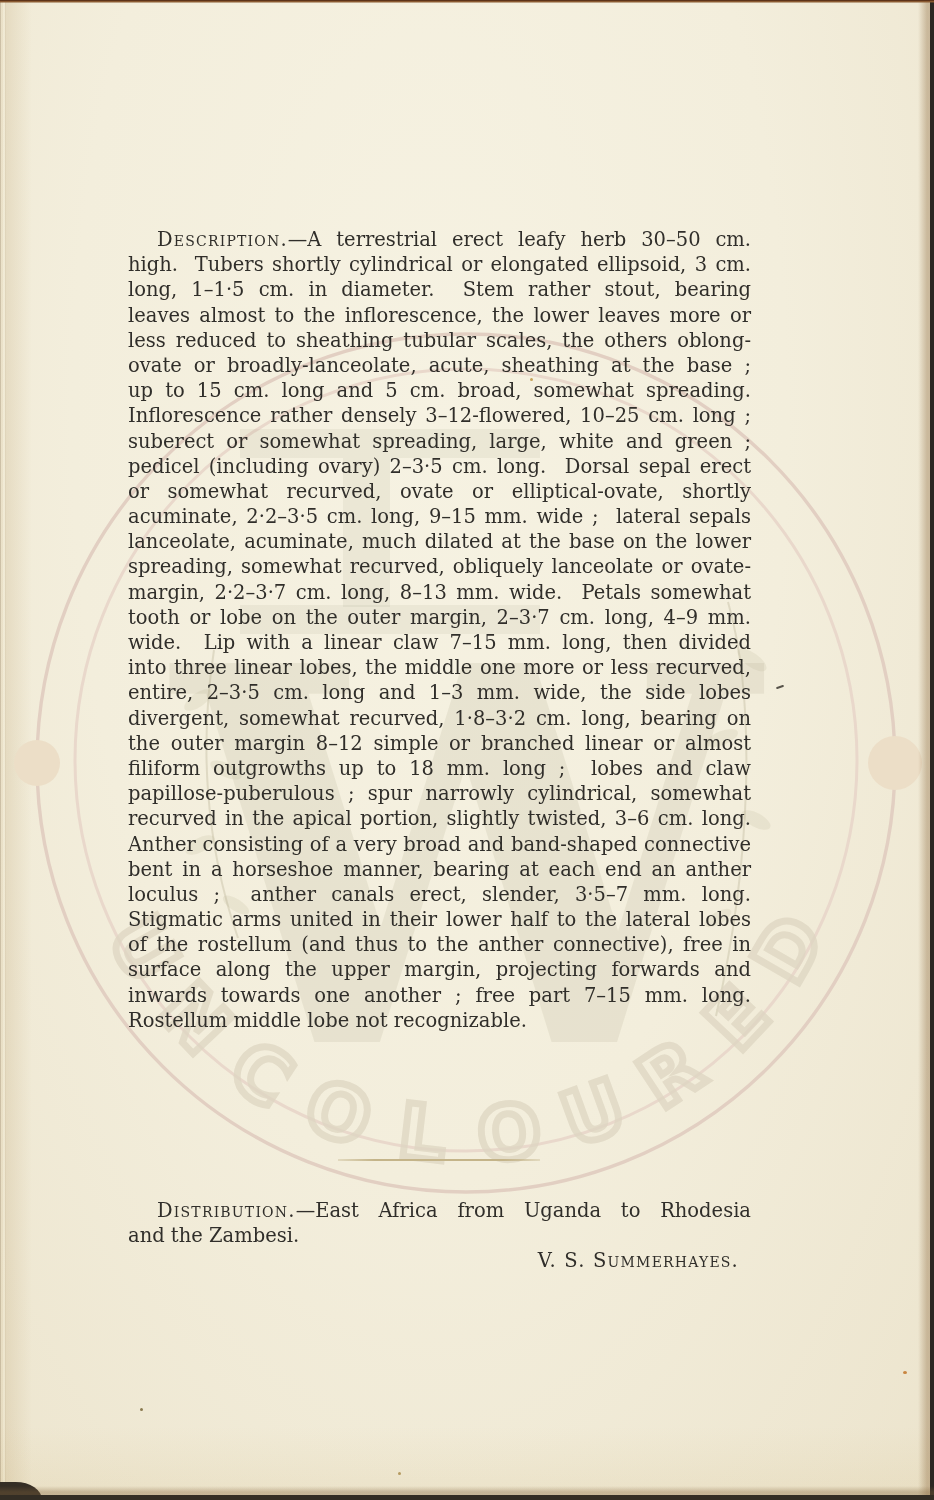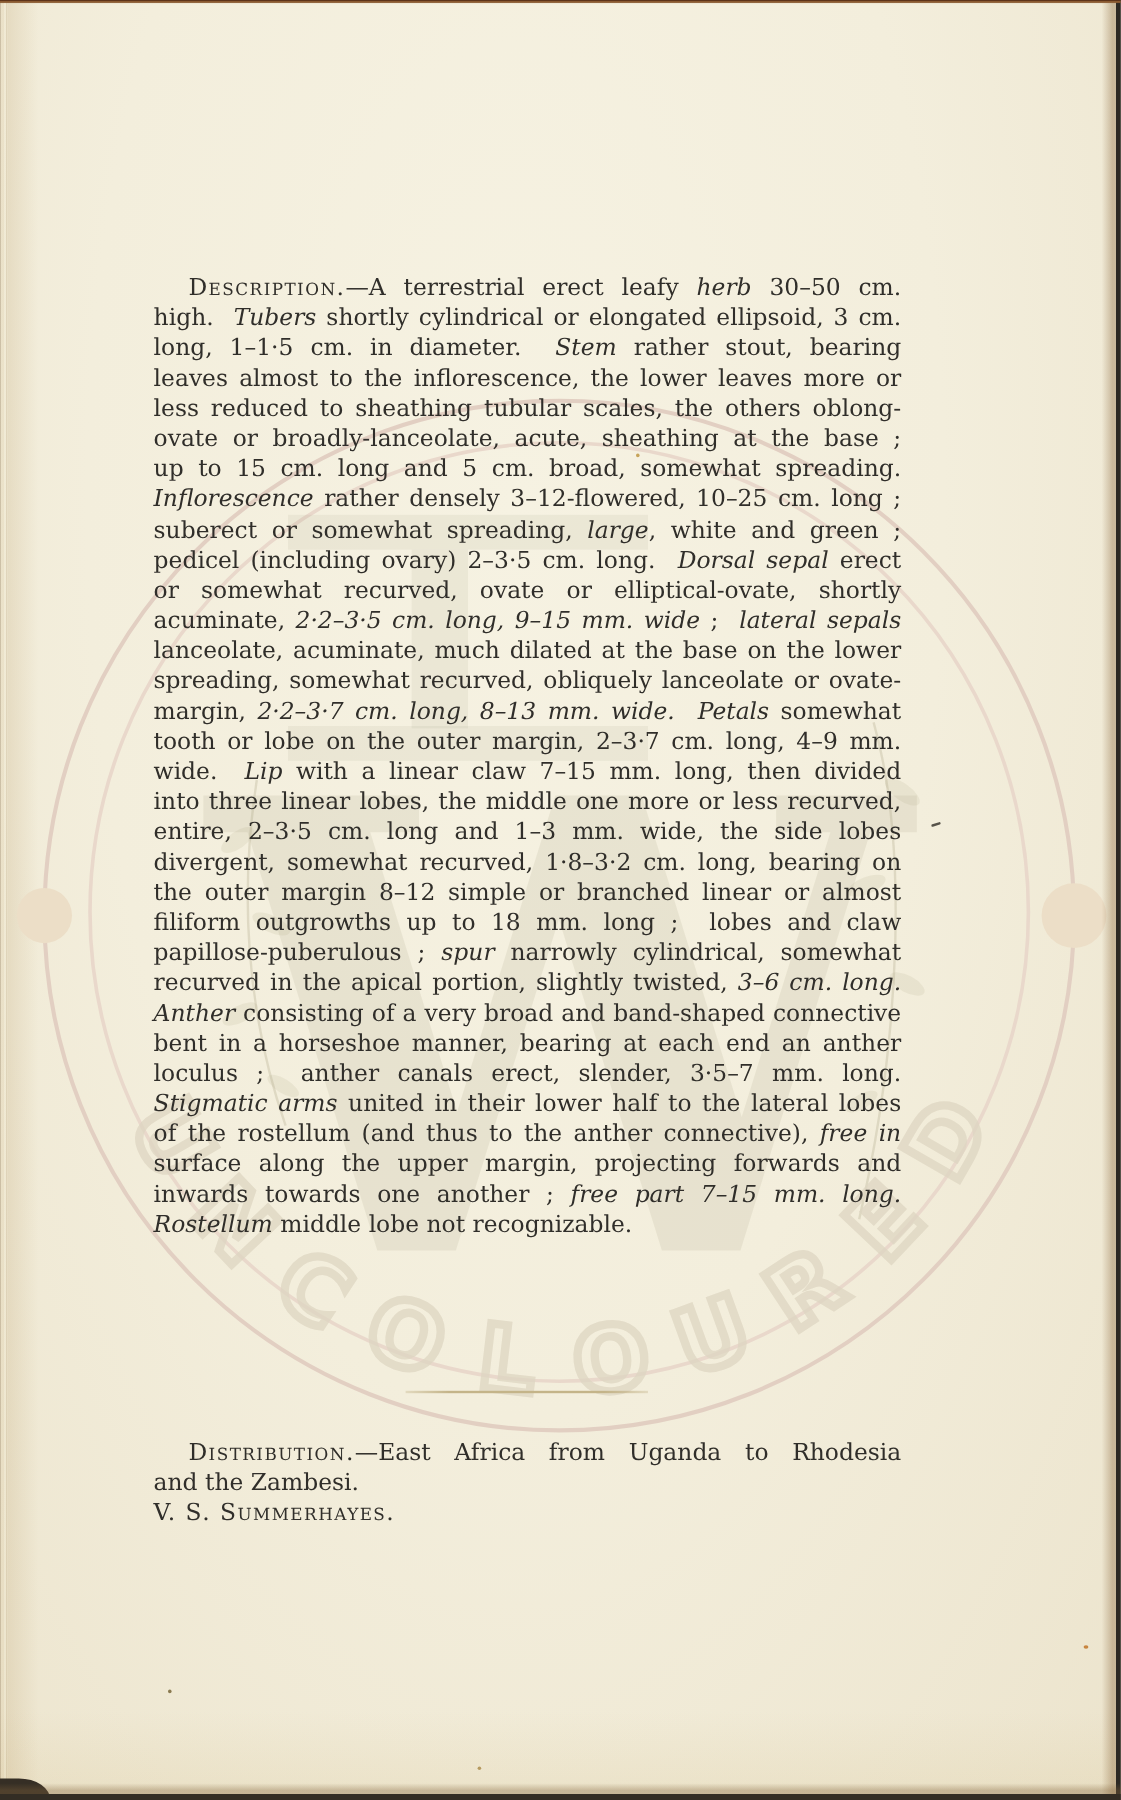--- a/index.html
+++ b/index.html
@@ -40,26 +40,26 @@
   .wm-sprig{stroke:#aaa181;fill:none;stroke-width:2;opacity:.28;}
   .wm-leaf{fill:#aaa181;opacity:.14;}
   
   .textblock{position:absolute;left:128px;width:623px;color:#302e2a;
     font-size:19.5px;line-height:25.2px;}
   #desc-block{top:227px;}
   #dist-block{top:1198px;}
   .line{text-align:justify;text-align-last:justify;height:25.2px;overflow:visible;}
   .line.flush{text-align-last:left;}
   .line.ind{padding-left:29px;}
-  .i{font-style:italic;}
+  .i{}
   .sc{font-variant:small-caps;letter-spacing:1.2px;}
   .rule{position:absolute;left:338px;top:1159px;width:202px;height:2px;
     background:linear-gradient(to right, rgba(176,156,104,.25), #c4b489 18% 82%, rgba(176,156,104,.25));}
   .signature{position:absolute;left:128px;top:1249px;width:623px;color:#302e2a;
-    font-size:19.5px;padding-right:12px;box-sizing:border-box;}
+    font-size:19.5px;text-align:right;padding-right:12px;box-sizing:border-box;}
   
   .speck{position:absolute;border-radius:50%;}
   .speck-dash{position:absolute;width:8px;height:2px;background:#57534a;border-radius:2px;
     transform:rotate(-18deg);}
 </style>
 </head>
 <body>
 
 <div id="stage">
 

